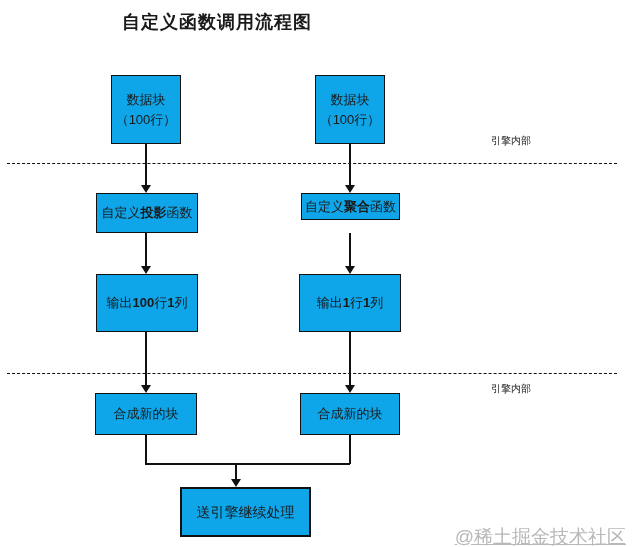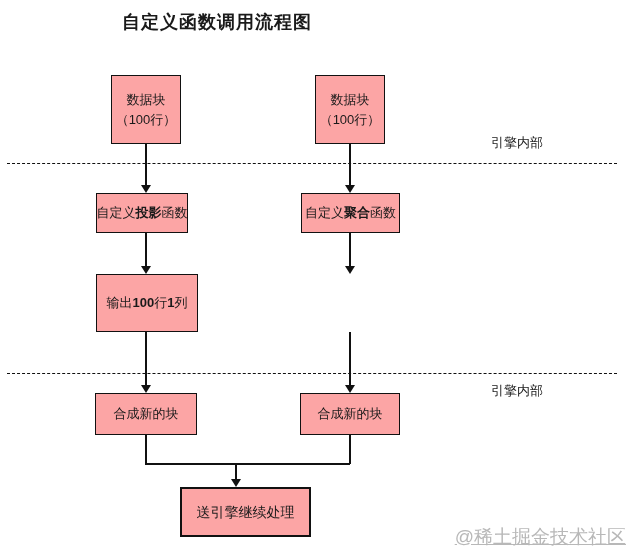--- a/index.html
+++ b/index.html
@@ -17,36 +17,36 @@
     left: 122px; top: 10px;
     font-size: 18px;
     font-weight: 600;
     letter-spacing: 1px;
     white-space: nowrap;
   }
   .node {
     position: absolute;
     box-sizing: border-box;
     border: 1.5px solid #111111;
-    background: #fca5a5;
+    background: #0ea5e9;
     display: flex;
     flex-direction: column;
     align-items: center;
     justify-content: center;
     font-size: 13px;
     line-height: 20px;
     text-align: center;
     white-space: nowrap;
   }
   .node b { font-weight: 700; }
   
   .n-data-left   { left: 111px; top: 75px;  width: 70px;  height: 69px; }
   .n-data-right  { left: 315px; top: 75px;  width: 70px;  height: 69px; }
-  .n-proj        { left: 96px;  top: 193px; width: 92px; height: 40px; }
-  .n-aggr        { left: 301px; top: 193px; width: 99px;  height: 40px; }
+  .n-proj        { left: 96px;  top: 193px; width: 102px; height: 40px; }
+  .n-aggr        { left: 301px; top: 193px; width: 99px;  height: 27px; }
   .n-out-left    { left: 96px;  top: 274px; width: 102px; height: 58px; text-align: center; }
   .n-out-right   { left: 299px; top: 274px; width: 102px; height: 58px; }
   .n-merge-left  { left: 95px;  top: 393px; width: 102px; height: 42px; }
   .n-merge-right { left: 300px; top: 393px; width: 100px; height: 42px; }
   .n-final       { left: 171px; top: 487px; width: 131px; height: 50px; border-width: 2px; font-size: 14px; margin-left: 9px; }
   
   .vline { position: absolute; width: 1.5px; background: #111111; }
   .hline { position: absolute; height: 1.5px; background: #111111; }
   .v-l1 { left: 145px; top: 144px; height: 43px; }
   .v-r1 { left: 349px; top: 144px; height: 43px; }
@@ -78,21 +78,21 @@
     position: absolute;
     left: 7px;
     width: 610px;
     border-top: 1.5px dashed #111111;
   }
   .d1 { top: 163px; }
   .d2 { top: 373px; }
   .zone-label {
     position: absolute;
     left: 491px;
-    font-size: 13px;
+    font-size: 10px;
     white-space: nowrap;
   }
   .zl-top { top: 134px; }
   .zl-bottom { top: 382px; }
   .watermark {
     position: absolute;
     right: 6px; top: 524px;
     font-size: 19px;
     color: #b8b8b8;
     white-space: nowrap;
@@ -131,20 +131,23 @@
   </div>
 
   <div class="vline v-l2"></div>
   <div class="arrow a-l2"></div>
   <div class="vline v-r2"></div>
   <div class="arrow a-r2"></div>
 
   <div class="node n-out-left">
     <span><span>输出</span><b>100</b><span>行</span><b>1</b><span>列</span></span>
   </div>
+  <div class="node n-out-right">
+    <span><span>输出</span><b>1</b><span>行</span><b>1</b><span>列</span></span>
+  </div>
 
   <div class="dashed d2"></div>
   <div class="zone-label zl-bottom">引擎内部</div>
 
   <div class="vline v-l3"></div>
   <div class="arrow a-l3"></div>
   <div class="vline v-r3"></div>
   <div class="arrow a-r3"></div>
 
   <div class="node n-merge-left">

